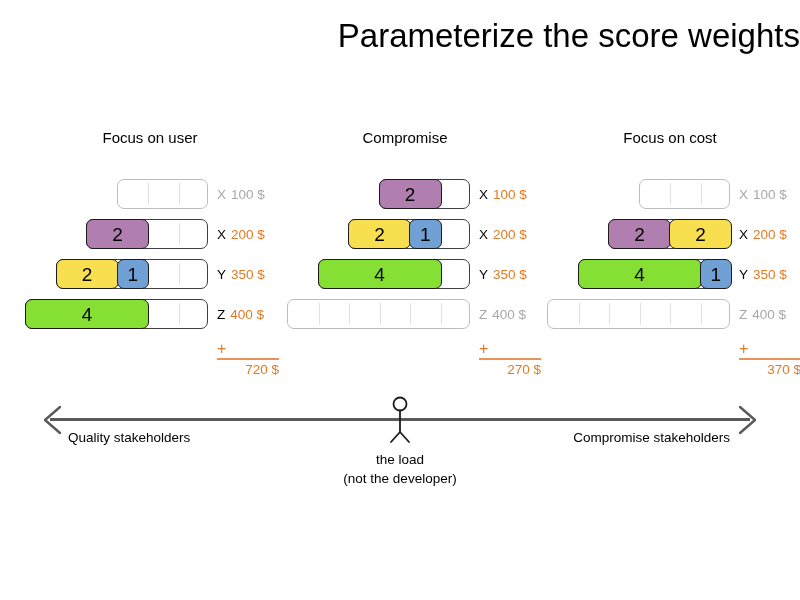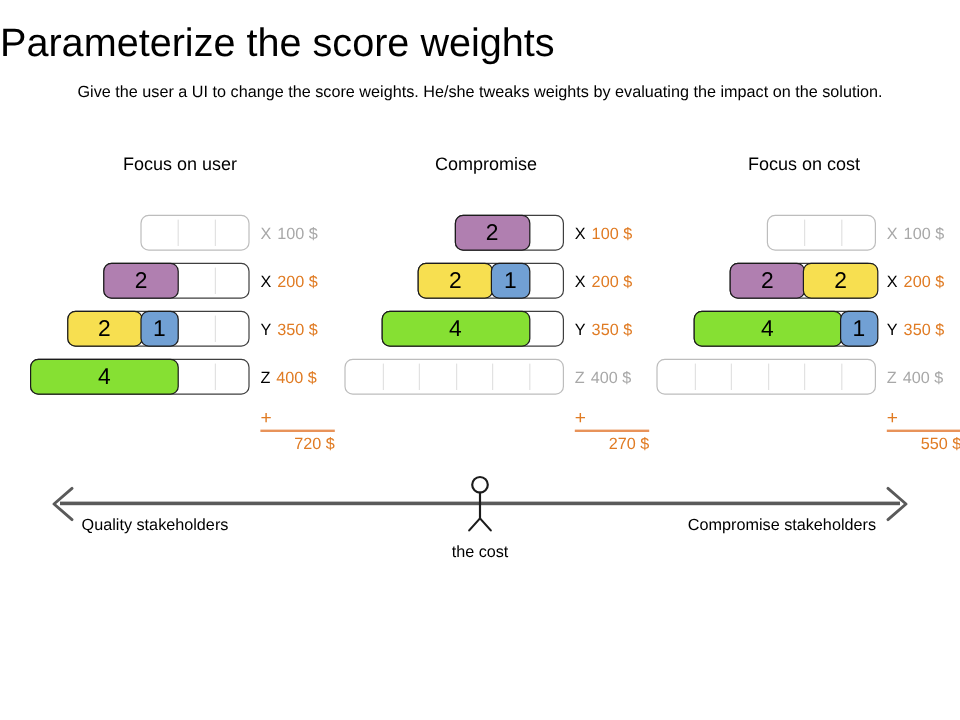--- a/index.html
+++ b/index.html
@@ -21,21 +21,21 @@
     width: 800px;
     height: 600px;
   }
 
   
   .title {
     position: absolute;
     left: 0;
     top: 16px;
     width: 800px;
-    text-align: left;
+    text-align: right;
     font-size: 33px;
     font-weight: normal;
     line-height: 40px;
     letter-spacing: 0px;
   }
   .subtitle {
     position: absolute;
     left: 0;
     top: 68px;
     width: 800px;
@@ -209,21 +209,20 @@
     font-size: 13.5px;
     line-height: 19px;
   }
 </style>
 </head>
 <body>
 
 <div id="slide">
 
   <div class="title">Parameterize the score weights</div>
-  <div class="subtitle">Give the user a UI to change the score weights. He/she tweaks weights by evaluating the impact on the solution.</div>
 
   <div id="columns-host">
       <div class="column" style="left: 20px; width: 270px;">
         <div class="col-header" style="left: -5px; width: 270px;">Focus on user</div>
         <div class="rows" style="width: 270px;">
           <div class="bar-row" style="top: 0px; position: absolute; left: 0px; width: 270px;">
             <div class="track inactive" style="left: 96.5px; width: 91.5px;">
               <div class="cellline" style="left: 30.5px;"></div>
               <div class="cellline" style="left: 61px;"></div>
             </div>
@@ -389,21 +388,21 @@
             </div>
             <div class="rowlabel inactive" style="left: 199px;">
               <span class="letter">Z</span>
               <span class="price">400 $</span>
             </div>
           </div>
         </div>
         <div class="sum" style="left: 199px; top: 214px; width: 72px; height: 40px;">
           <div class="plus">+</div>
           <div class="rule" style="width: 62px;"></div>
-          <div class="total" style="right: 10px;">550 $</div>
+          <div class="total" style="right: 10px;">370 $</div>
         </div>
       </div>
     </div>
 
   <div class="spectrum">
     <div class="axisline"></div>
 
     <div class="chev" style="left:42px;">
       <svg width="20" height="30" viewBox="0 0 20 30">
         <polyline points="18,2 3,15 18,28" fill="none" stroke="#5a5a5a" stroke-width="2.4" stroke-linecap="round" stroke-linejoin="round"></polyline>
@@ -421,17 +420,18 @@
     <div class="figure">
       <svg width="56" height="60" viewBox="0 0 56 60">
         <circle cx="28" cy="14" r="6.5" fill="#ffffff" stroke="#1c1c1c" stroke-width="1.8"></circle>
         <line x1="28" y1="20.5" x2="28" y2="42" stroke="#1c1c1c" stroke-width="1.8" stroke-linecap="round"></line>
         <line x1="28" y1="42" x2="19" y2="52" stroke="#1c1c1c" stroke-width="1.8" stroke-linecap="round"></line>
         <line x1="28" y1="42" x2="37" y2="52" stroke="#1c1c1c" stroke-width="1.8" stroke-linecap="round"></line>
       </svg>
     </div>
 
     <div class="figure-caption">
-      <div>the cost</div>
+      <div>the load</div>
+      <div>(not the developer)</div>
     </div>
   </div>
 
 </div>
 
 </body></html>

